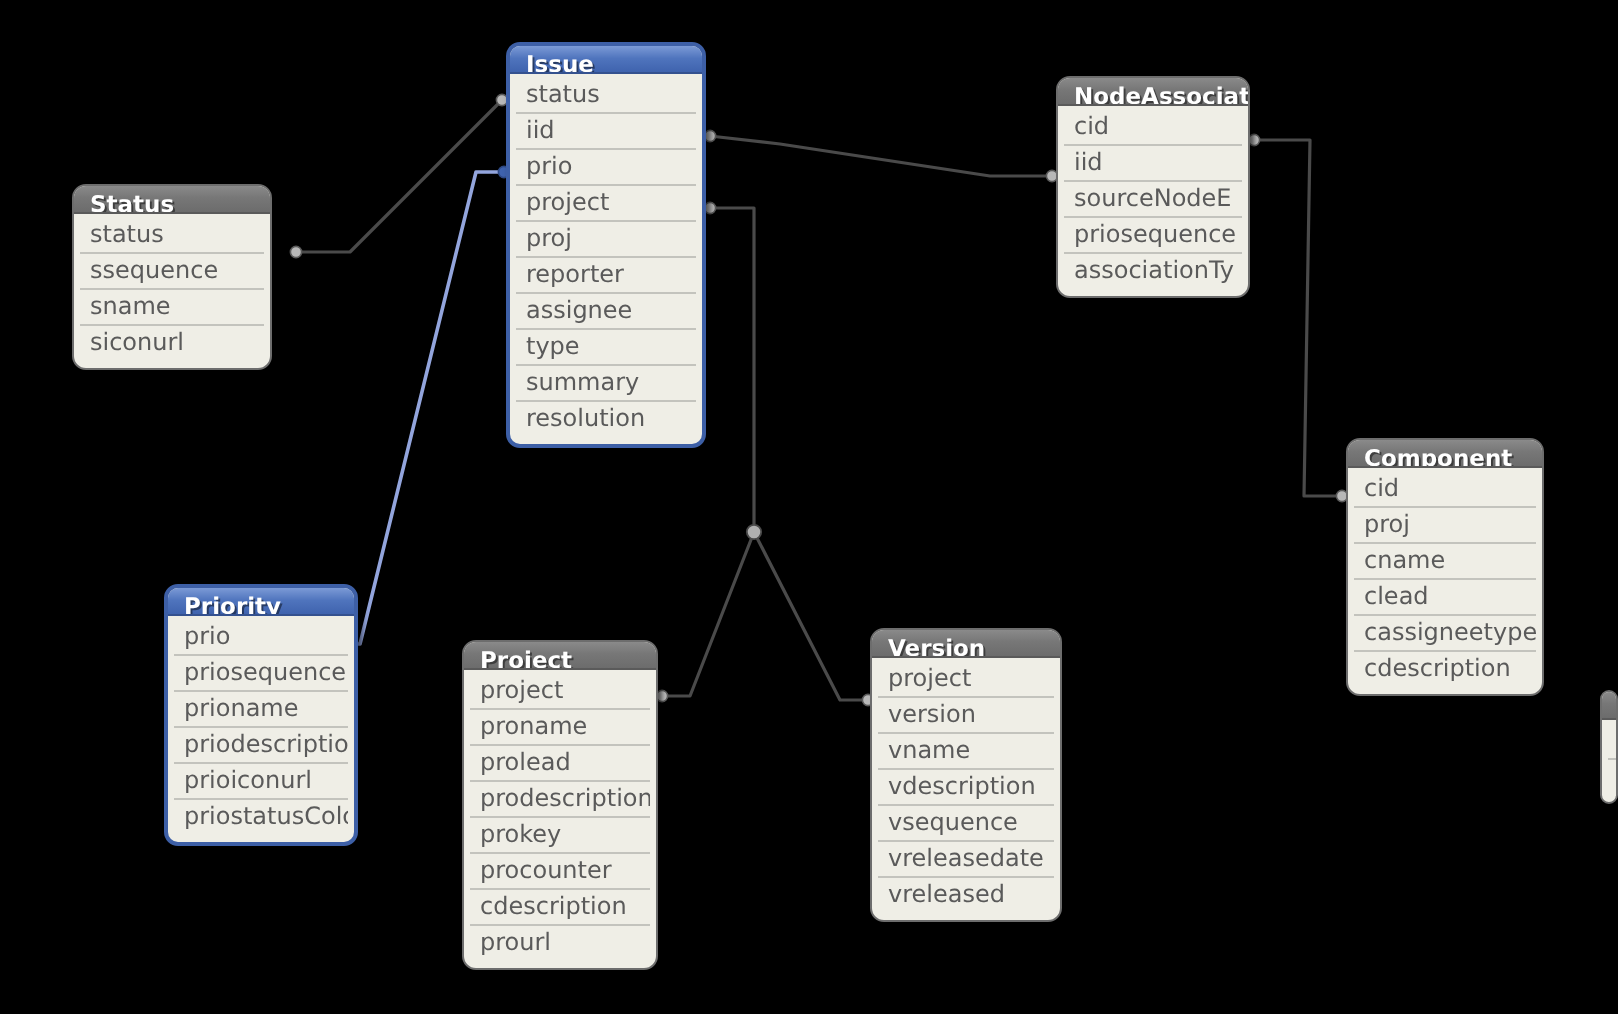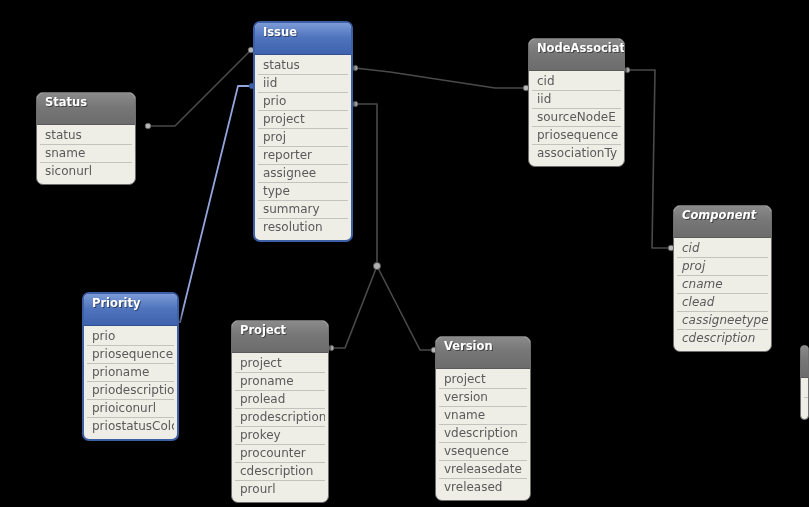--- a/index.html
+++ b/index.html
@@ -36,21 +36,21 @@
     border-radius: 7px;
     box-shadow: 2px 2px 2px rgba(0,0,0,0.55);
     overflow: hidden;
   }
   .entity.selected {
     border: 2px solid #3d5fa6;
     box-shadow: 2px 2px 3px rgba(0,0,0,0.6);
   }
   .entity-header {
     box-sizing: border-box;
-    height: 32px;
+    height: 14px;
     line-height: 18px;
     padding: 0 0 0 8px;
     font-size: 11.5px;
     font-weight: bold;
     color: #ffffff;
     text-shadow: 1px 1px 0 rgba(0,0,0,0.45);
     background: linear-gradient(to bottom, #8a8a8a 0%, #777777 45%, #6c6c6c 100%);
     white-space: nowrap;
     overflow: hidden;
     border-bottom: 1px solid #5a5a5a;
@@ -126,20 +126,21 @@
       <circle cx="355" cy="104" r="2.8" class="port"></circle>
       <circle cx="331" cy="348" r="2.8" class="port"></circle>
       <circle cx="434" cy="350" r="2.8" class="port"></circle>
     </svg>
 
   <div id="entities-layer">
       <div class="entity" style="left: 36px; top: 92px; width: 100px;">
         <div class="entity-header">Status</div>
         <div class="entity-body">
           <div class="attr">status</div>
+          <div class="attr">ssequence</div>
           <div class="attr">sname</div>
           <div class="attr">siconurl</div>
         </div>
       </div>
       <div class="entity selected" style="left: 253px; top: 21px; width: 100px;">
         <div class="entity-header">Issue</div>
         <div class="entity-body">
           <div class="attr">status</div>
           <div class="attr">iid</div>
           <div class="attr">prio</div>
@@ -155,21 +156,21 @@
       <div class="entity" style="left: 528px; top: 38px; width: 97px;">
         <div class="entity-header">NodeAssociati</div>
         <div class="entity-body">
           <div class="attr">cid</div>
           <div class="attr">iid</div>
           <div class="attr">sourceNodeE</div>
           <div class="attr">priosequence</div>
           <div class="attr">associationTy</div>
         </div>
       </div>
-      <div class="entity" style="left: 673px; top: 205px; width: 99px; font-style: italic;">
+      <div class="entity" style="left: 673px; top: 219px; width: 99px;">
         <div class="entity-header">Component</div>
         <div class="entity-body">
           <div class="attr">cid</div>
           <div class="attr">proj</div>
           <div class="attr">cname</div>
           <div class="attr">clead</div>
           <div class="attr">cassigneetype</div>
           <div class="attr">cdescription</div>
         </div>
       </div>
@@ -190,21 +191,21 @@
           <div class="attr">project</div>
           <div class="attr">proname</div>
           <div class="attr">prolead</div>
           <div class="attr">prodescription</div>
           <div class="attr">prokey</div>
           <div class="attr">procounter</div>
           <div class="attr">cdescription</div>
           <div class="attr">prourl</div>
         </div>
       </div>
-      <div class="entity" style="left: 435px; top: 336px; width: 96px;">
+      <div class="entity" style="left: 435px; top: 314px; width: 96px;">
         <div class="entity-header">Version</div>
         <div class="entity-body">
           <div class="attr">project</div>
           <div class="attr">version</div>
           <div class="attr">vname</div>
           <div class="attr">vdescription</div>
           <div class="attr">vsequence</div>
           <div class="attr">vreleasedate</div>
           <div class="attr">vreleased</div>
         </div>

